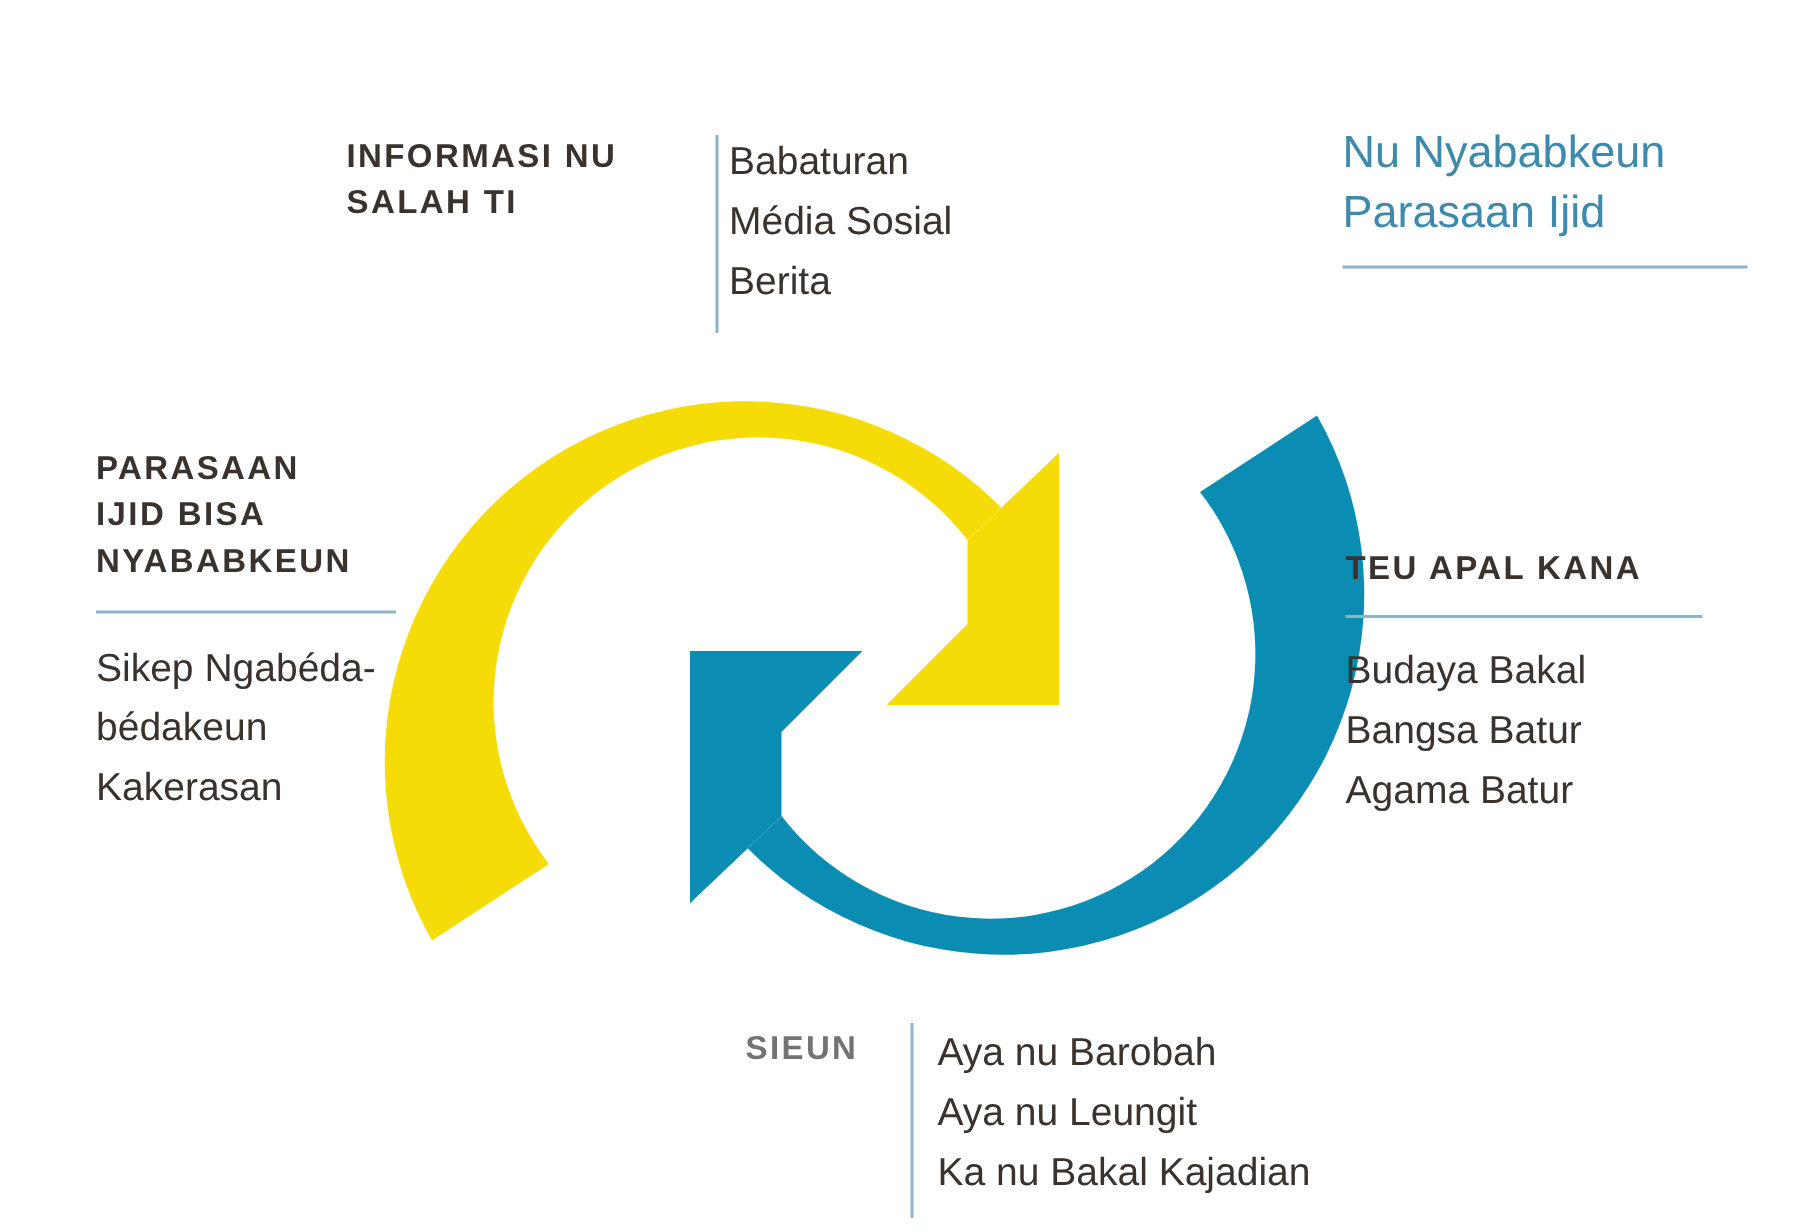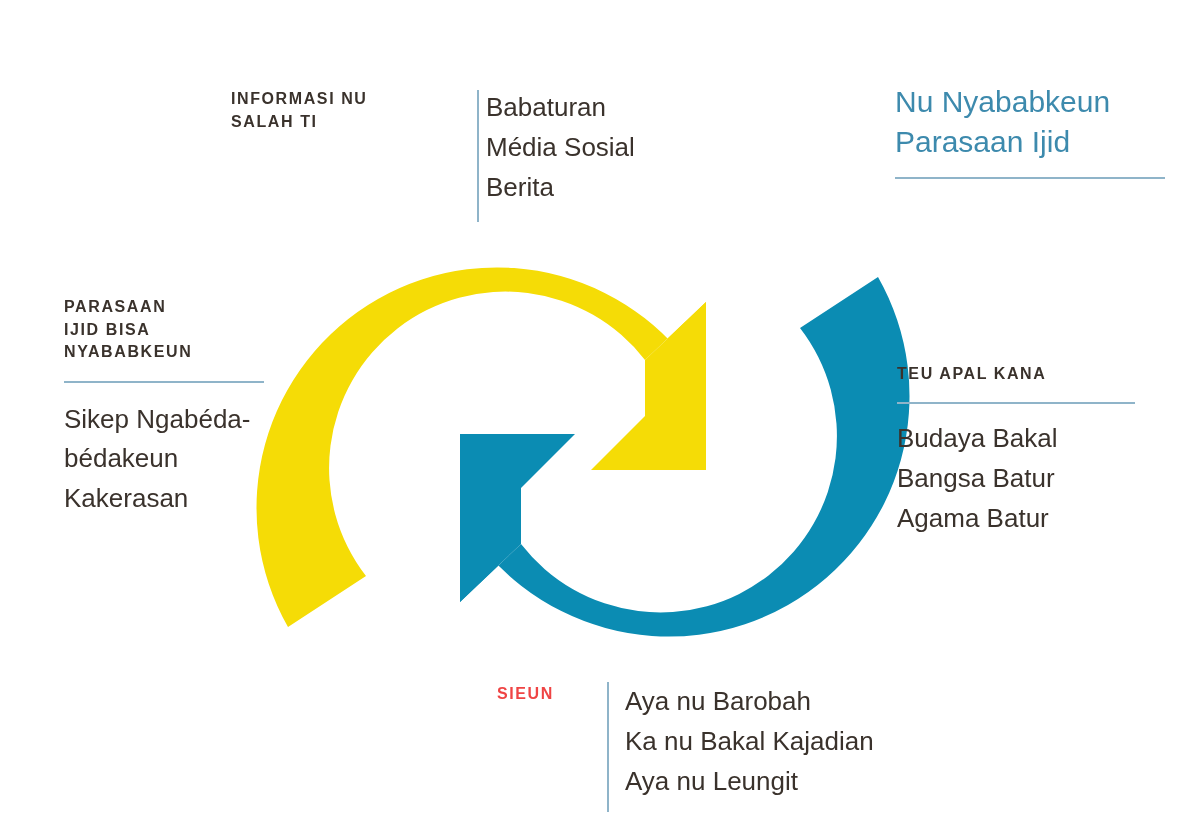--- a/index.html
+++ b/index.html
@@ -17,21 +17,21 @@
     width: 1200px;
     height: 821px;
     background: #ffffff;
     overflow: hidden;
   }
 
   
   .eyebrow {
     font-family: "Liberation Sans", sans-serif;
     font-weight: bold;
-    font-size: 16px;
+    font-size: 22px;
     letter-spacing: 1.6px;
     line-height: 1.42;
     color: #3a322c;
     text-transform: uppercase;
     margin: 0;
     white-space: pre-line;
   }
   .itemlist {
     font-family: "Liberation Sans", sans-serif;
     font-weight: normal;
@@ -215,22 +215,22 @@
     <h2 class="eyebrow" style="color: rgb(58, 50, 44);">TEU APAL KANA</h2>
     <div class="rule-h" style="background: rgb(143, 180, 201);"></div>
     <ul class="itemlist" style="color: rgb(58, 50, 44);">
       <li>Budaya Bakal</li>
       <li>Bangsa Batur</li>
       <li>Agama Batur</li>
     </ul>
   </div>
 
   <div id="block-sieun">
-    <h2 class="eyebrow" style="color: #ef4444;">SIEUN</h2>
+    <h2 class="eyebrow" style="color: #737373;">SIEUN</h2>
     <div class="rule-v" style="left: 110px; top: 0px; height: 130px; background: rgb(143, 180, 201);"></div>
     <ul class="itemlist" style="color: rgb(58, 50, 44);">
       <li>Aya nu Barobah</li>
+      <li>Aya nu Leungit</li>
       <li>Ka nu Bakal Kajadian</li>
-      <li>Aya nu Leungit</li>
     </ul>
   </div>
 
 </div>
 
 </body></html>

